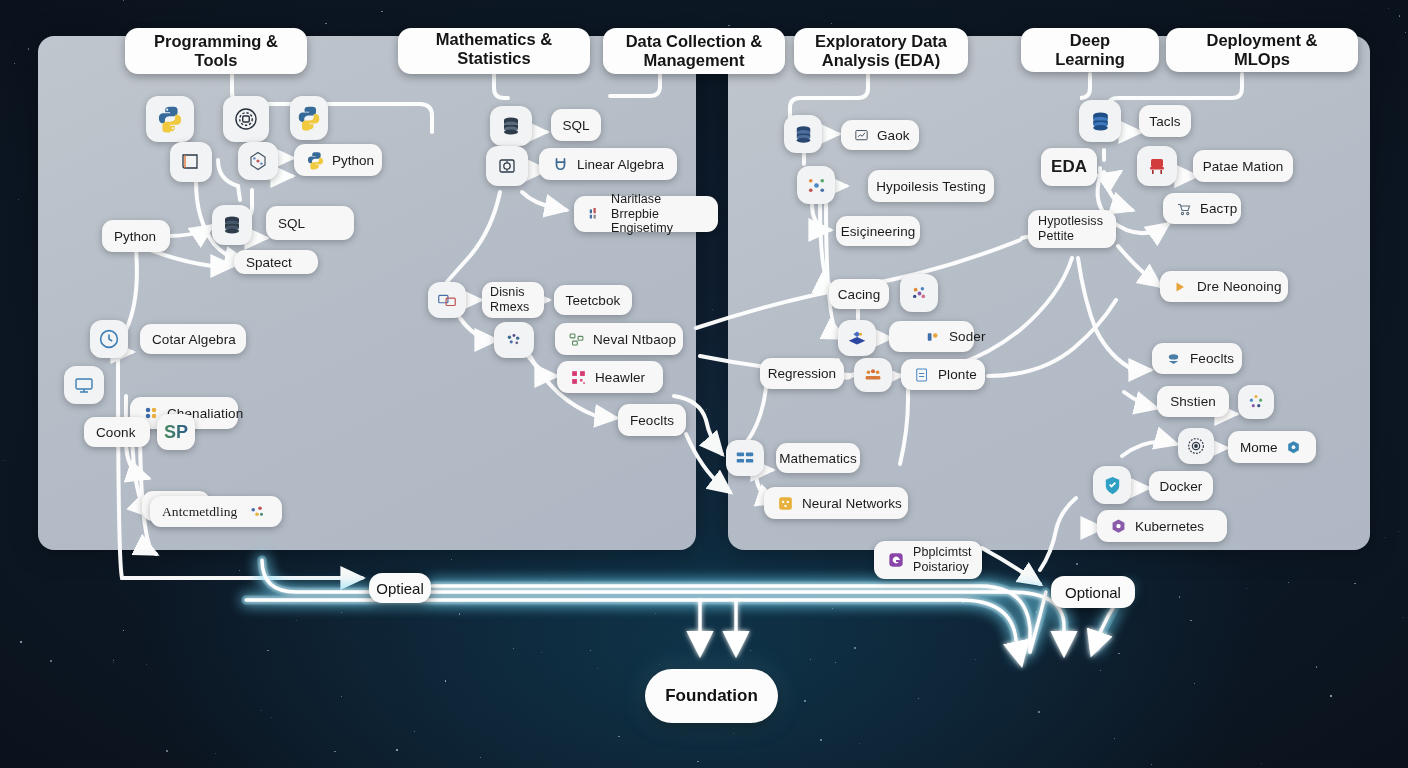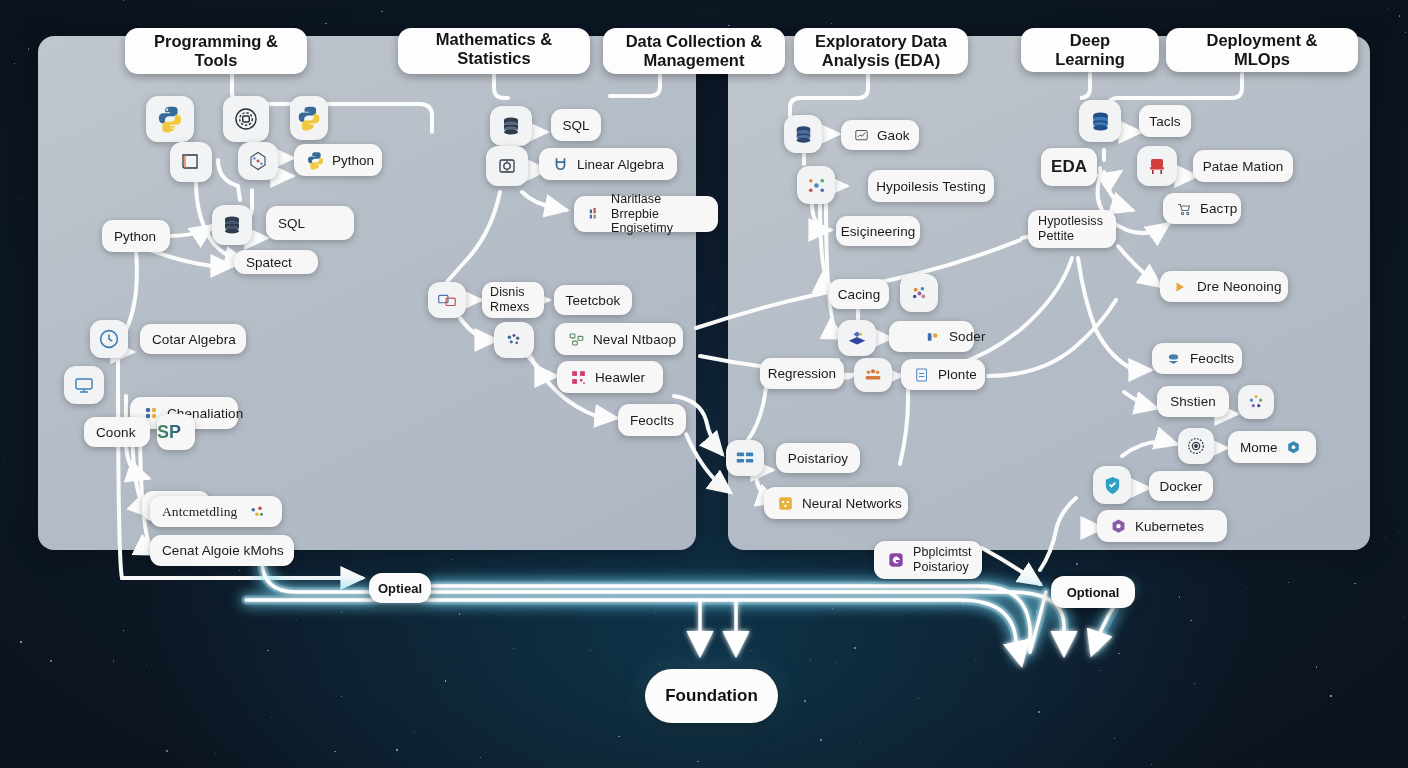--- a/index.html
+++ b/index.html
@@ -71,24 +71,23 @@
   .node.blurry .lbl { filter: blur(.35px); letter-spacing:.1px; }
 
   
   .dark-node {
     position:absolute;
     background:#fbfbfb;
     border-radius:13px;
     box-shadow:0 3px 12px rgba(0,0,0,.5);
     display:flex; align-items:center; justify-content:center;
     color:#141414;
-    font-size:13px;
+    font-size:15px;
     padding:0 28px;
     z-index:45;
-    font-weight:bold;
   }
   #foundation {
     position:absolute;
     left:645px; top:669px; width:133px; height:54px;
     background:#fcfcfc;
     border-radius:27px;
     box-shadow:0 4px 18px rgba(0,0,0,.55), 0 0 26px rgba(120,210,245,.25);
     display:flex; align-items:center; justify-content:center;
     font-size:17px; font-weight:bold; color:#111;
     z-index:55;
@@ -435,40 +434,37 @@
           <circle cx="16" cy="8" r="3" fill="#e8b03c"></circle>
         <circle cx="8" cy="16" r="3" fill="#3c6aa8"></circle>
           <circle cx="16" cy="16" r="3" fill="#e8b03c"></circle>
       </svg>
     </span>
     <span class="lbl">Chenaliation</span>
   </div>
   <div class="node blurry" style="left:84px; top:417px; width:66px; height:30px;">
     <span class="lbl">Coonk</span>
   </div>
-  <div class="node" style="left:157px; top:414px; width:38px; height:36px; font-weight:bold; font-size:18px; padding:0;">
+  <div class="node" style="left:157px; top:414px; width:38px; height:36px; font-weight:bold; font-size:18px; justify-content:center; padding:0;">
     <span class="lbl" style="background:linear-gradient(90deg,#4a8a5e 0%,#2b5d8a 100%); -webkit-background-clip:text; background-clip:text; color:transparent;">SP</span>
   </div>
   <div class="node blurry" style="left:142px; top:459px; width:68px; height:30px;margin-top:32px;">
     <span class="lbl">Puhahe</span>
   </div>
   <div class="node blurry" style="left:150px; top:496px; width:132px; height:31px;font-family:Liberation Serif, serif;">
     <span class="lbl">Antcmetdling</span>
     <span class="ic" style="margin-left:4px;">
       <svg width="18" height="18" viewBox="0 0 24 24">
         <circle cx="7" cy="9" r="2.4" fill="#4b6fa8"></circle>
           <circle cx="16" cy="7" r="2.4" fill="#c05252"></circle>
         <circle cx="12" cy="15" r="2.4" fill="#e8b03c"></circle>
           <circle cx="18" cy="15" r="2" fill="#4b8a6f"></circle>
       </svg>
     </span>
   </div>
-  <div class="node blurry" style="left:150px; top:535px; width:144px; height:31px;">
-    <span class="lbl">Cenat Algoie kMohs</span>
-  </div>
 
   <div class="node iconbox" style="left:490px; top:106px; width:42px; height:40px;">
     <span class="ic">
       <svg width="24" height="24" viewBox="0 0 24 24" fill="#2e3b4a">
         <ellipse cx="12" cy="6" rx="7" ry="2.6"></ellipse>
           <rect x="5" y="6" width="14" height="4"></rect>
           <ellipse cx="12" cy="10" rx="7" ry="2.6" fill="#5a6b7d"></ellipse>
         <rect x="5" y="11" width="14" height="4" fill="#2e3b4a"></rect>
           <ellipse cx="12" cy="15" rx="7" ry="2.6" fill="#5a6b7d"></ellipse>
         <ellipse cx="12" cy="18" rx="7" ry="2.6" fill="#2e3b4a"></ellipse>
@@ -654,21 +650,21 @@
     <span class="ic">
       <svg width="22" height="22" viewBox="0 0 24 24" fill="#3e7fb5">
         <rect x="3" y="6" width="8" height="4" rx="1"></rect>
           <rect x="13" y="6" width="8" height="4" rx="1"></rect>
         <rect x="3" y="13" width="8" height="4" rx="1"></rect>
           <rect x="13" y="13" width="8" height="4" rx="1"></rect>
       </svg>
     </span>
   </div>
   <div class="node blurry" style="left:776px; top:443px; width:84px; height:30px; justify-content:center; padding:0;">
-    <span class="lbl">Poistarioy</span>
+    <span class="lbl">Mathematics</span>
   </div>
   <div class="node" style="left:764px; top:487px; width:144px; height:32px;">
     <span class="ic">
       <svg width="19" height="19" viewBox="0 0 24 24" fill="#e8b03c">
         <rect x="4" y="4" width="16" height="16" rx="3"></rect>
         <circle cx="9" cy="10" r="1.5" fill="#fff"></circle>
           <circle cx="15" cy="10" r="1.5" fill="#fff"></circle>
           <circle cx="12" cy="15" r="1.5" fill="#fff"></circle>
       </svg>
     </span>

